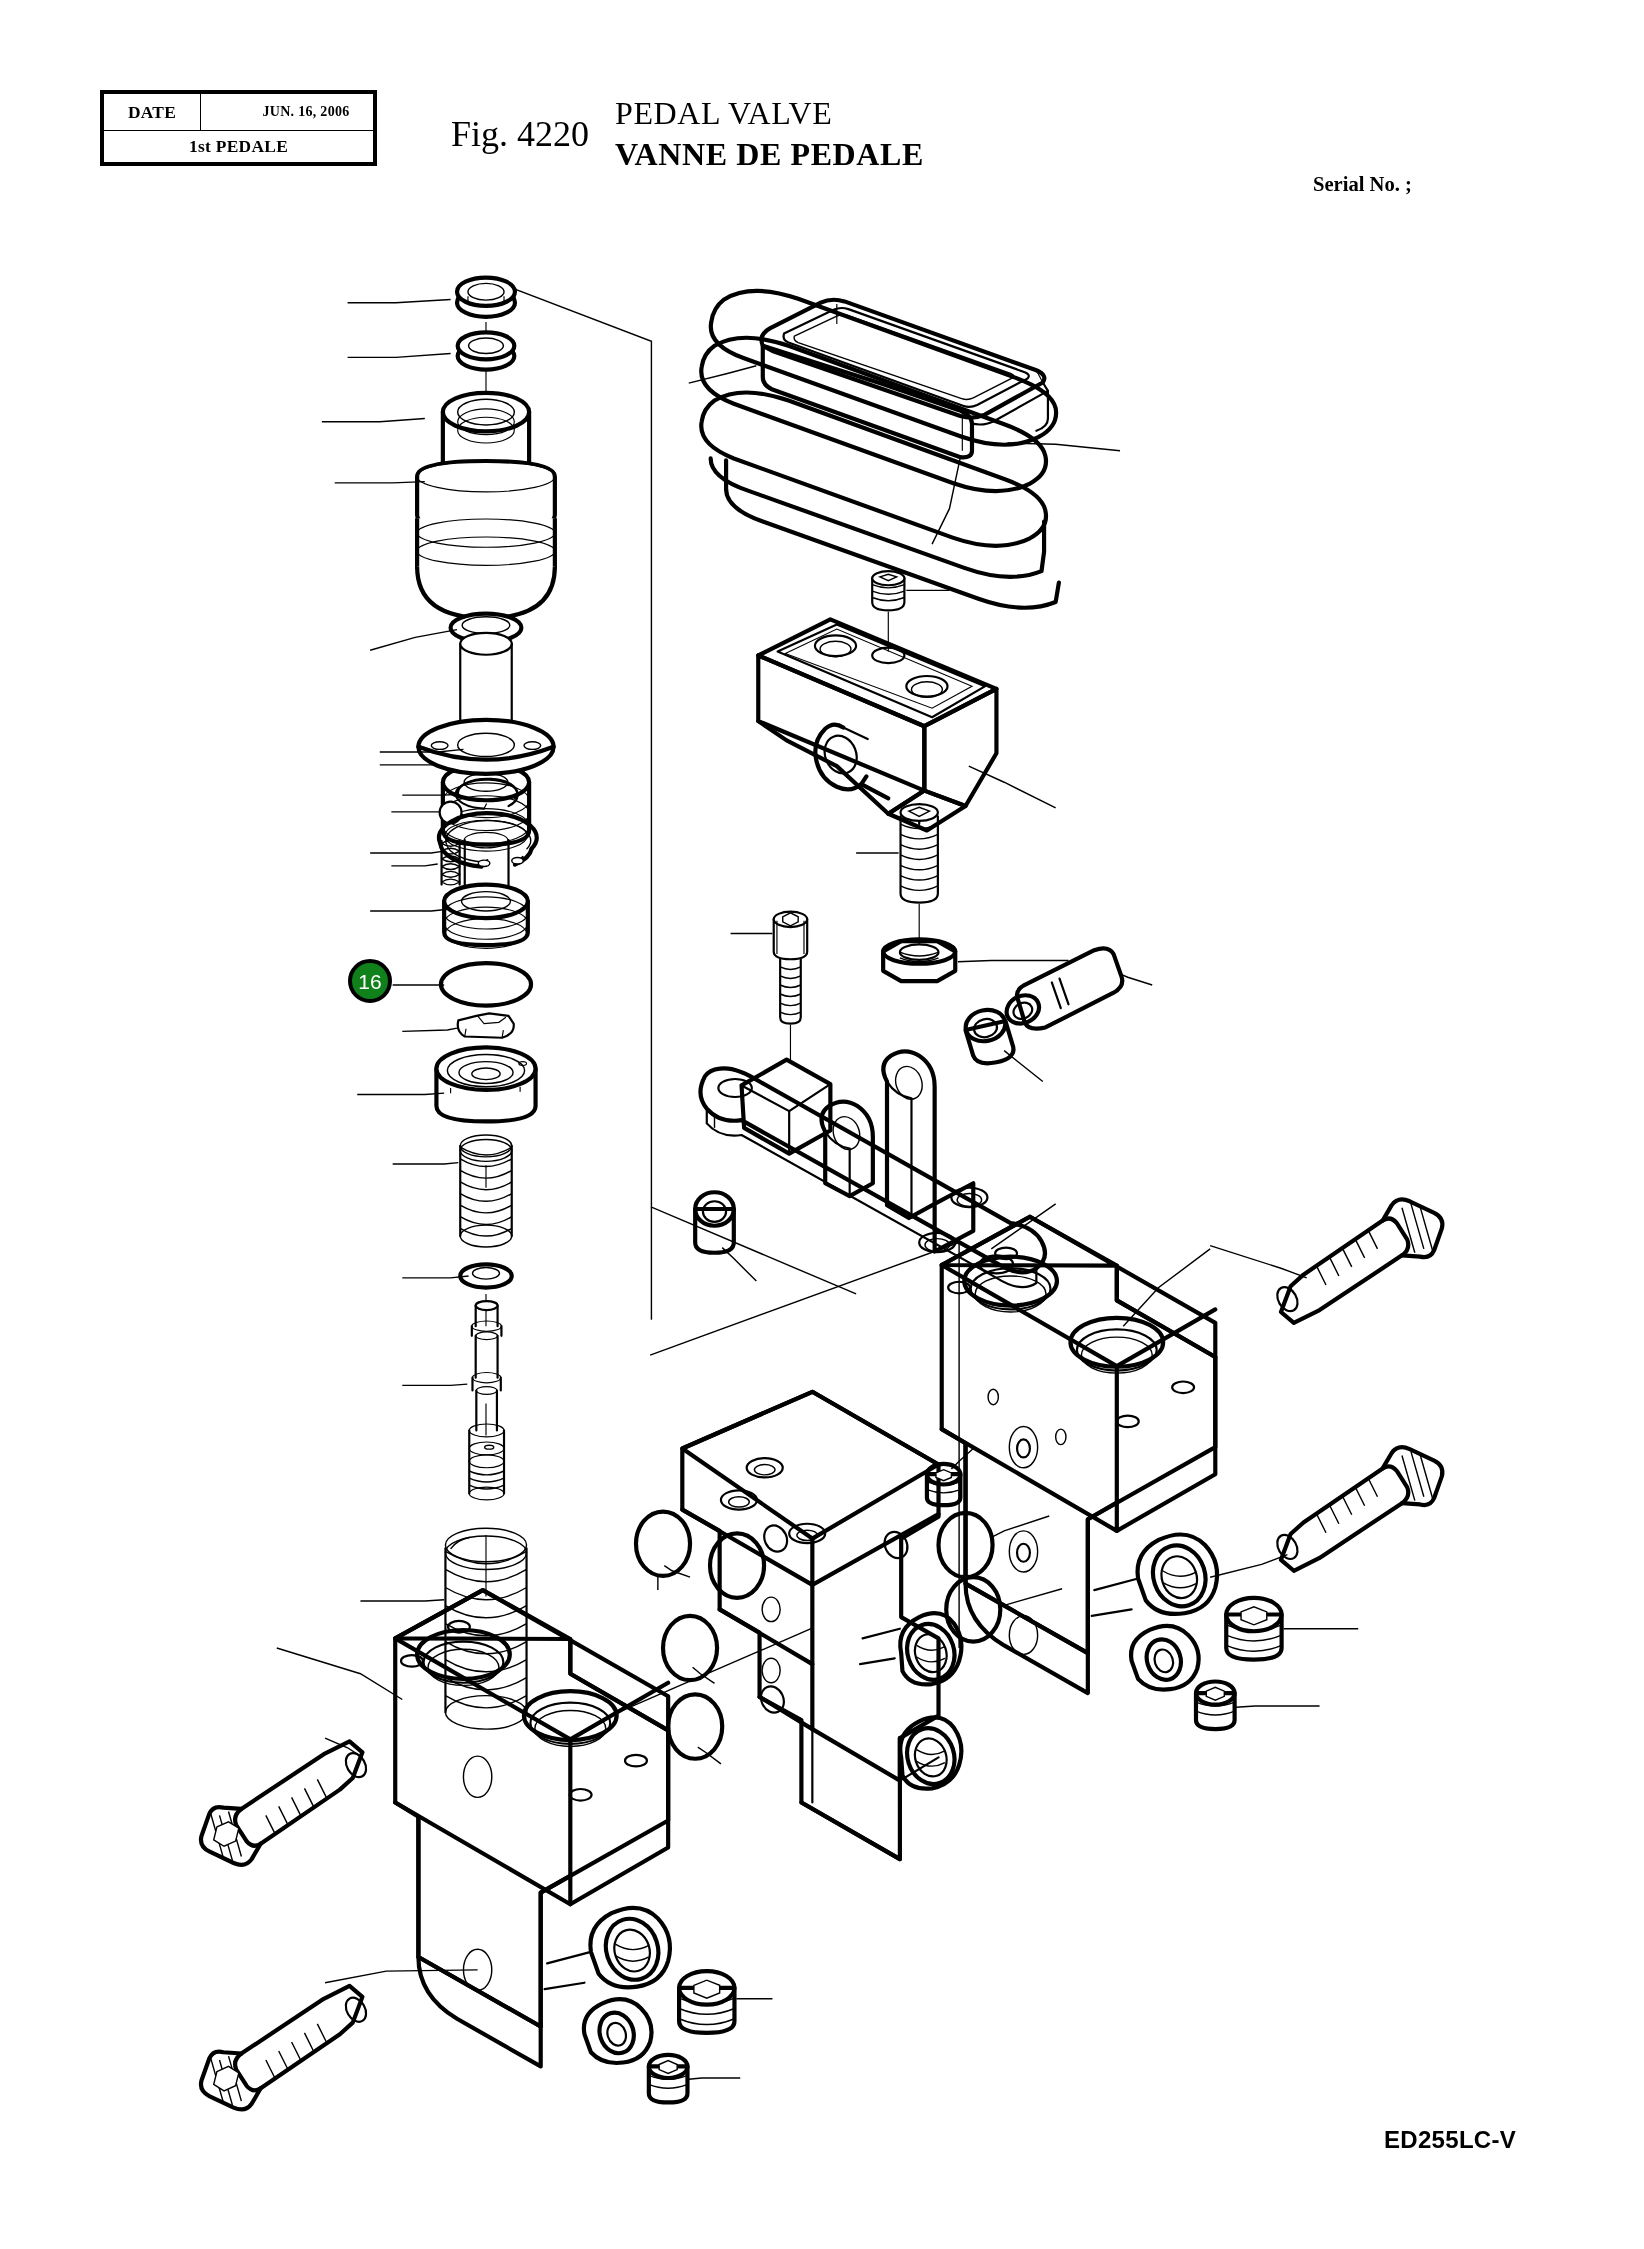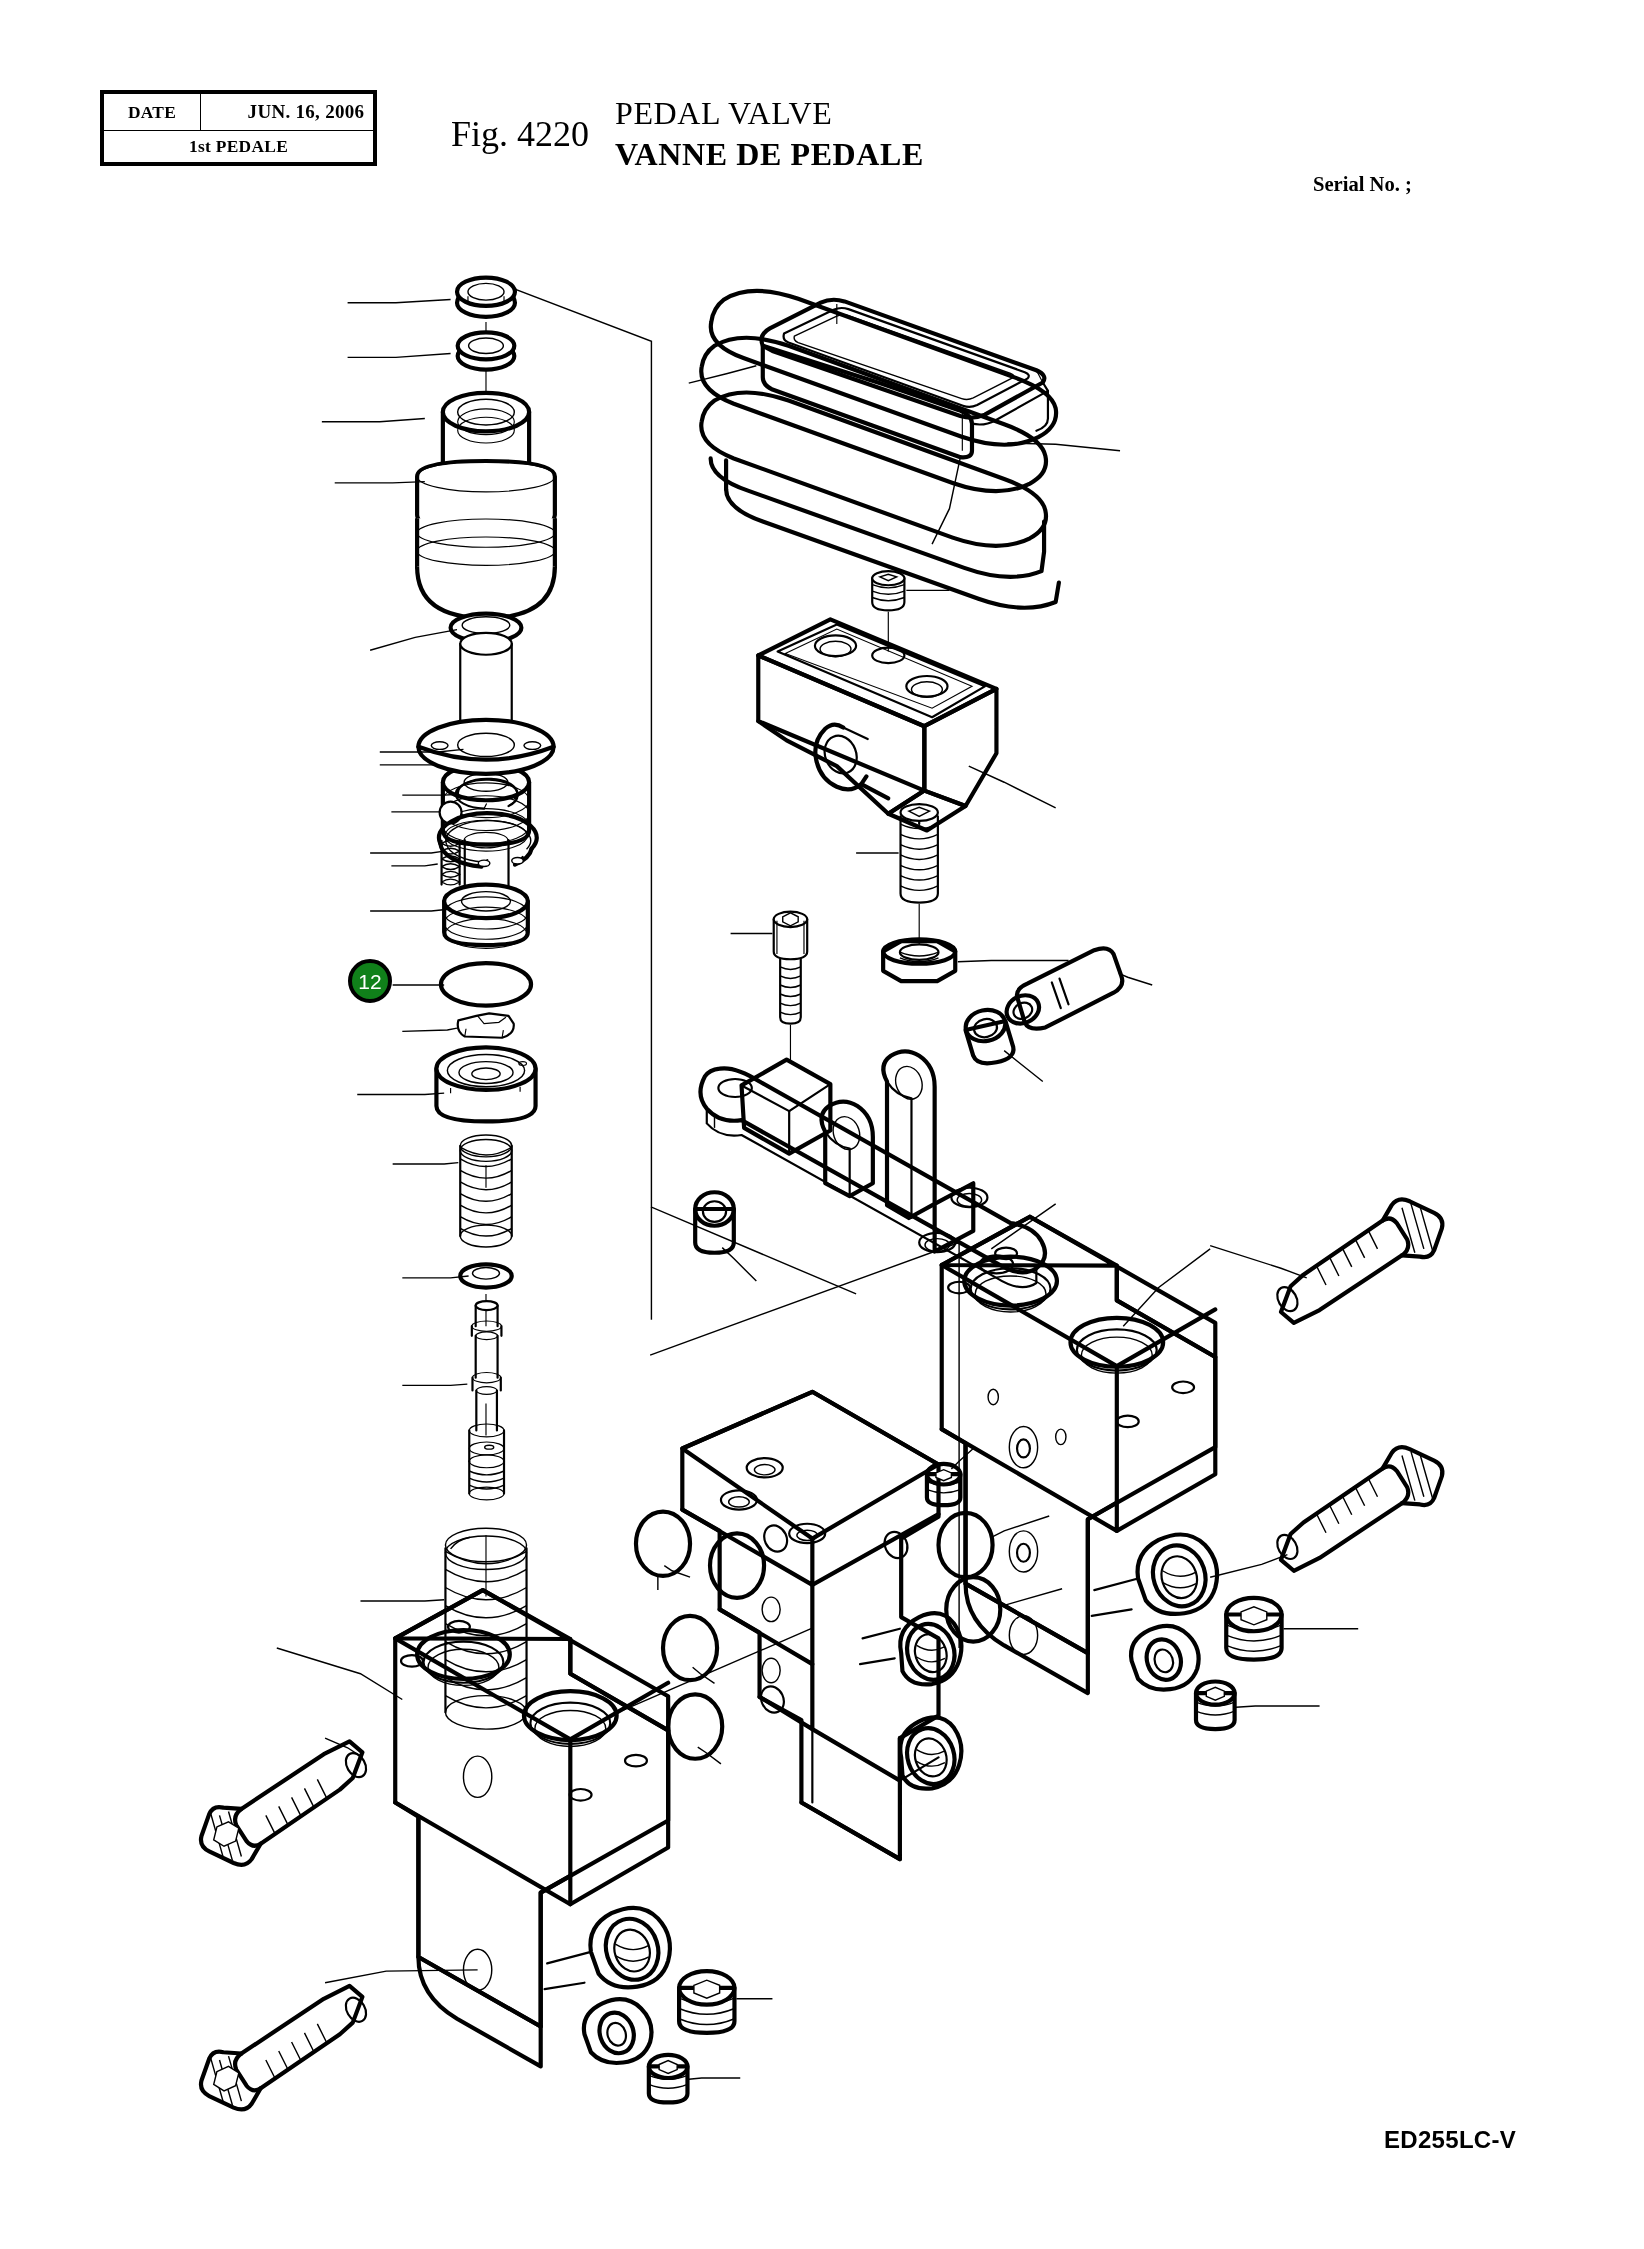--- a/index.html
+++ b/index.html
@@ -14,21 +14,21 @@
   .db-cell-l{position:absolute;left:0;top:0;width:97px;height:36px;
              border-right:1.9px solid #000;box-sizing:border-box;
              display:flex;align-items:center;justify-content:center;}
   .db-cell-r{position:absolute;left:97px;top:0;right:0;height:36px;
              display:flex;align-items:center;justify-content:center;}
   .db-row2{position:absolute;left:0;top:36px;right:0;bottom:0;
            border-top:1.9px solid #000;box-sizing:border-box;
            display:flex;align-items:center;justify-content:center;}
   .db-txt{font-family:"Liberation Serif", serif;font-weight:bold;
           font-size:17.4px;letter-spacing:0.3px;white-space:nowrap;}
-  .db-txt.small{font-size:19px;margin-left:38px;}
+  .db-txt.small{font-size:14px;margin-left:38px;}
 
   .fignum{position:absolute;left:451px;top:113px;font-size:36px;font-weight:normal;
           font-family:"Liberation Serif", serif;letter-spacing:0px;}
   .title-en{position:absolute;left:615px;top:95px;font-size:32px;font-weight:normal;
             font-family:"Liberation Serif", serif;letter-spacing:0.6px;white-space:nowrap;}
   .title-fr{position:absolute;left:615px;top:136px;font-size:32px;font-weight:bold;
             font-family:"Liberation Serif", serif;letter-spacing:0.6px;white-space:nowrap;}
   .serial{position:absolute;left:1313px;top:173px;font-size:20.6px;font-weight:bold;
           font-family:"Liberation Serif", serif;white-space:nowrap;}
   .modelno{position:absolute;left:1384px;top:2126px;font-size:24px;font-weight:bold;
@@ -775,17 +775,17 @@
       <ellipse class="hv" cx="1038" cy="3210" rx="30" ry="18"></ellipse>
       <path class="l" d="M1008 3224 q30 12 60 0"></path>
       <path class="l" d="M1008 3238 q30 12 60 0"></path>
       <path class="wf" d="M1024 3207 L1038 3201 L1052 3207 L1052 3215 L1038 3221 L1024 3215 Z"></path>
     </g>
     <path class="lead" d="M1150 3228 L1090 3228 L1070 3230"></path>
 
   </svg>
 
   <div class="callout" id="callout-12">
-    <span>12</span>
+    <span>16</span>
   </div>
 
 </div>
 
 
 </body></html>

